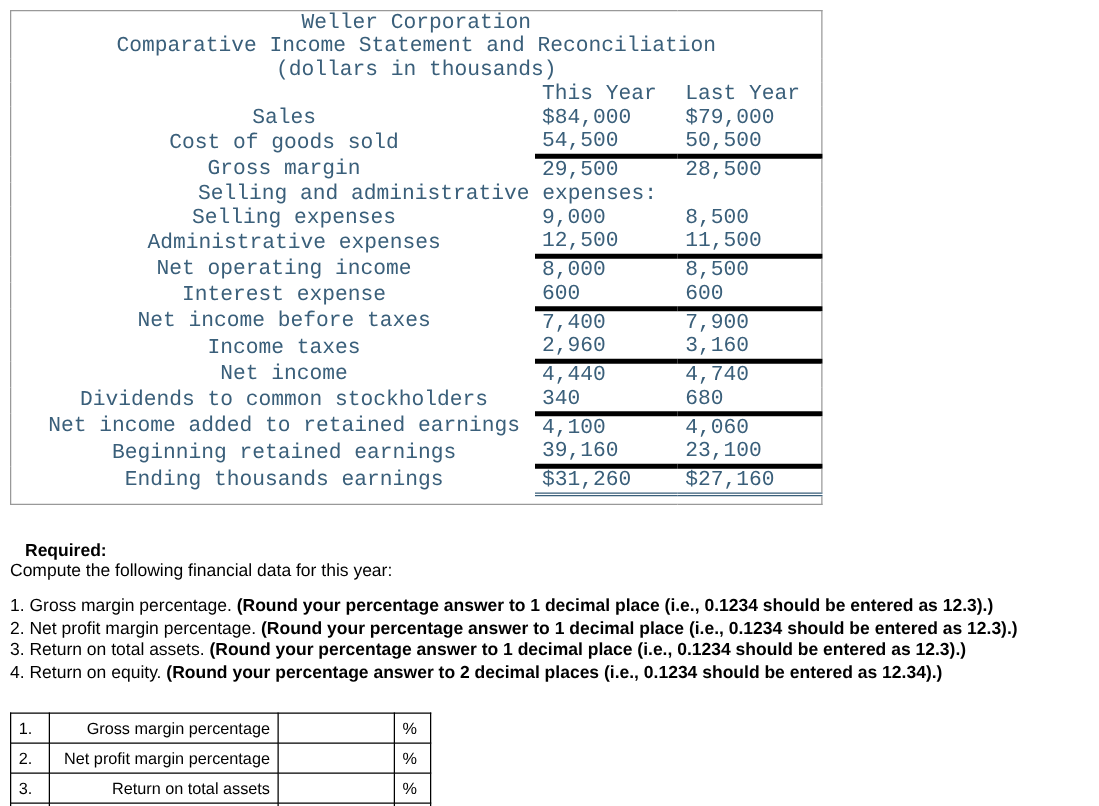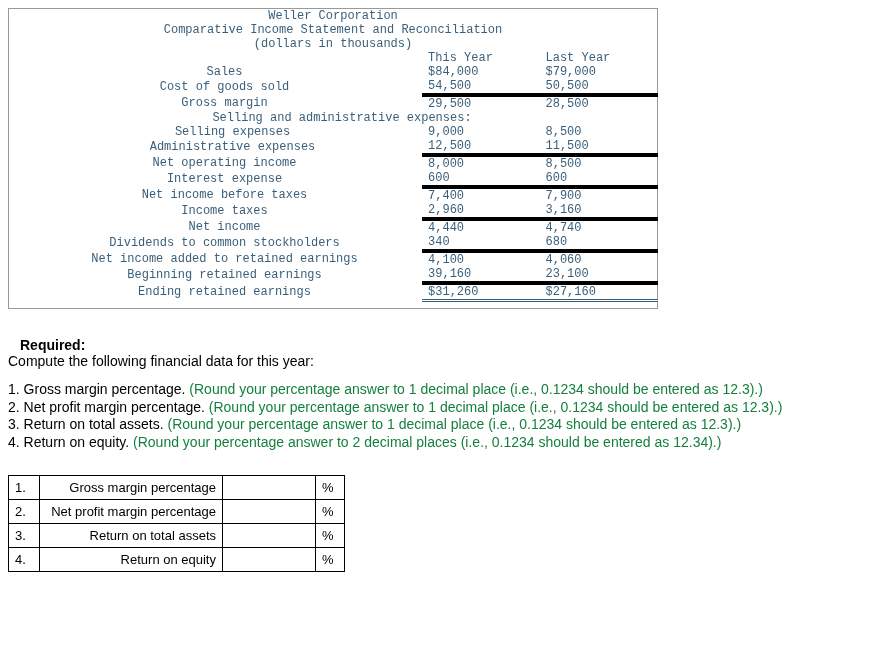--- a/index.html
+++ b/index.html
@@ -8,21 +8,21 @@
     font-family: Arial, Helvetica, sans-serif;
     font-size: 12px;
     color: #000;
     width: 879px;
     box-sizing: border-box;
   }
   .fin-table {
     border: 1px solid #999;
     width: 650px;
     font-family: "Courier New", monospace;
-    font-size: 12px;
+    font-size: 17px;
     color: #3a5f7a;
     border-collapse: collapse;
   }
   .fin-header {
     text-align: center;
     padding: 2px 0;
   }
   .fin-row td {
     padding: 0 6px;
     white-space: pre;
@@ -31,21 +31,21 @@
   .num { text-align: left; width: 110px; }
   .sub1 { border-bottom: 4px solid #000000; }
   .dbl { border-bottom: 3px double #3a5f7a; }
   .indent1 { padding-left: 24px !important; }
   .indent2 { padding-left: 40px !important; }
 
   .req-block { margin-top: 28px; font-family: Arial, sans-serif; font-size: 14px; }
   .req-title { font-weight: bold; padding-left: 12px; }
   .inst-list { margin: 12px 0 24px 0; font-size: 14px; }
   .inst-list div { line-height: 1.25; }
-  .red { color: #15803d; font-weight: normal; }
+  .red { color: #000000; font-weight: bold; }
 
   .answer-table { border-collapse: collapse; font-size: 13px; }
   .answer-table td { border: 1px solid #000; padding: 3px 6px; }
   .answer-table .numcol { width: 18px; text-align: left; }
   .answer-table .labelcol { width: 170px; text-align: right; }
   .answer-table .inputcol { width: 80px; background: #fff; }
   .answer-table .inputcol input {
     width: 100%; border: none; outline: none;
     font-size: 13px; text-align: right; background: transparent;
   }
@@ -134,21 +134,21 @@
     <td class="lbl indent1">Net income added to retained earnings</td>
     <td class="num">4,100</td>
     <td class="num">4,060</td>
   </tr>
   <tr class="fin-row">
     <td class="lbl indent1">Beginning retained earnings</td>
     <td class="num sub1">39,160</td>
     <td class="num sub1">23,100</td>
   </tr>
   <tr class="fin-row">
-    <td class="lbl indent1">Ending retained earnings</td>
+    <td class="lbl indent1">Ending thousands earnings</td>
     <td class="num dbl">$31,260</td>
     <td class="num dbl">$27,160</td>
   </tr>
   <tr class="fin-row">
         <td colspan="3" style="height:6px"></td>
       </tr>
 </tbody>
   </table>
 
 <div class="req-block">

